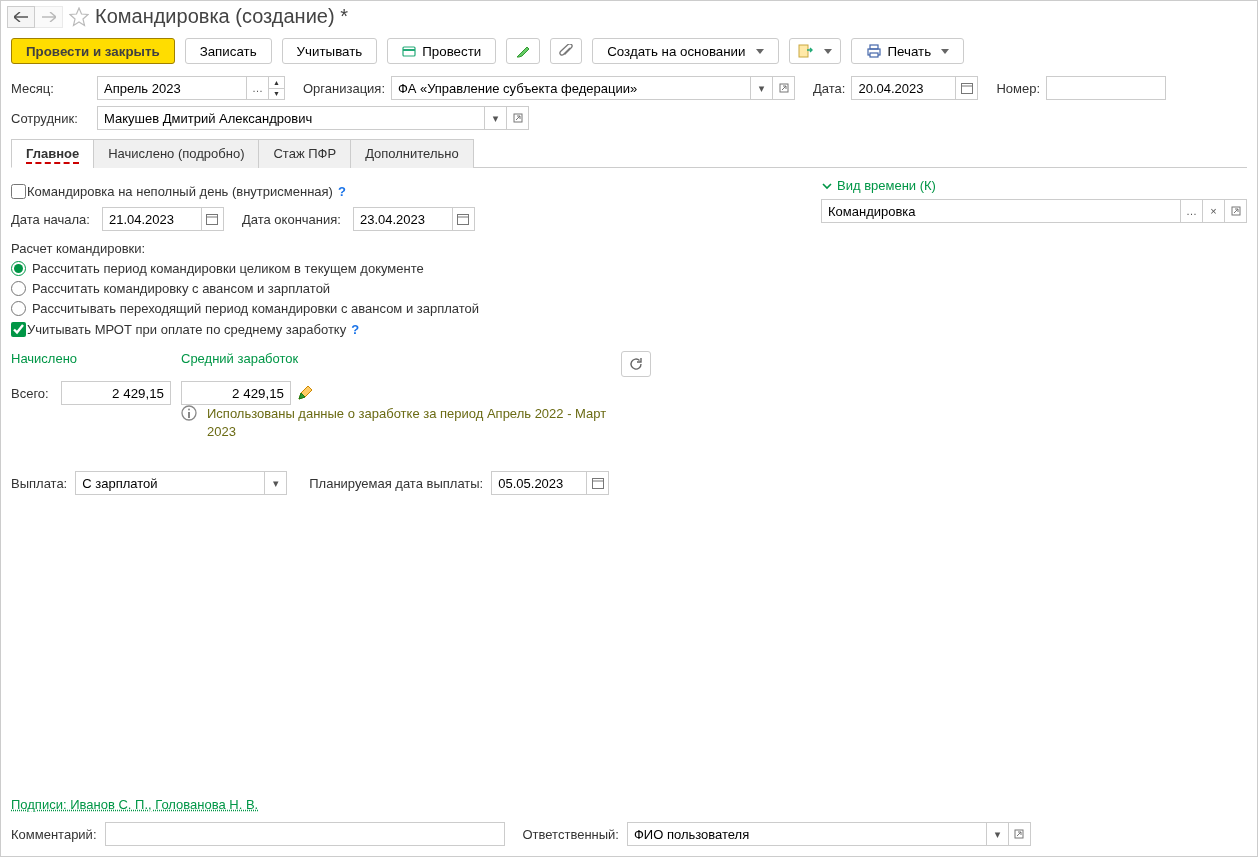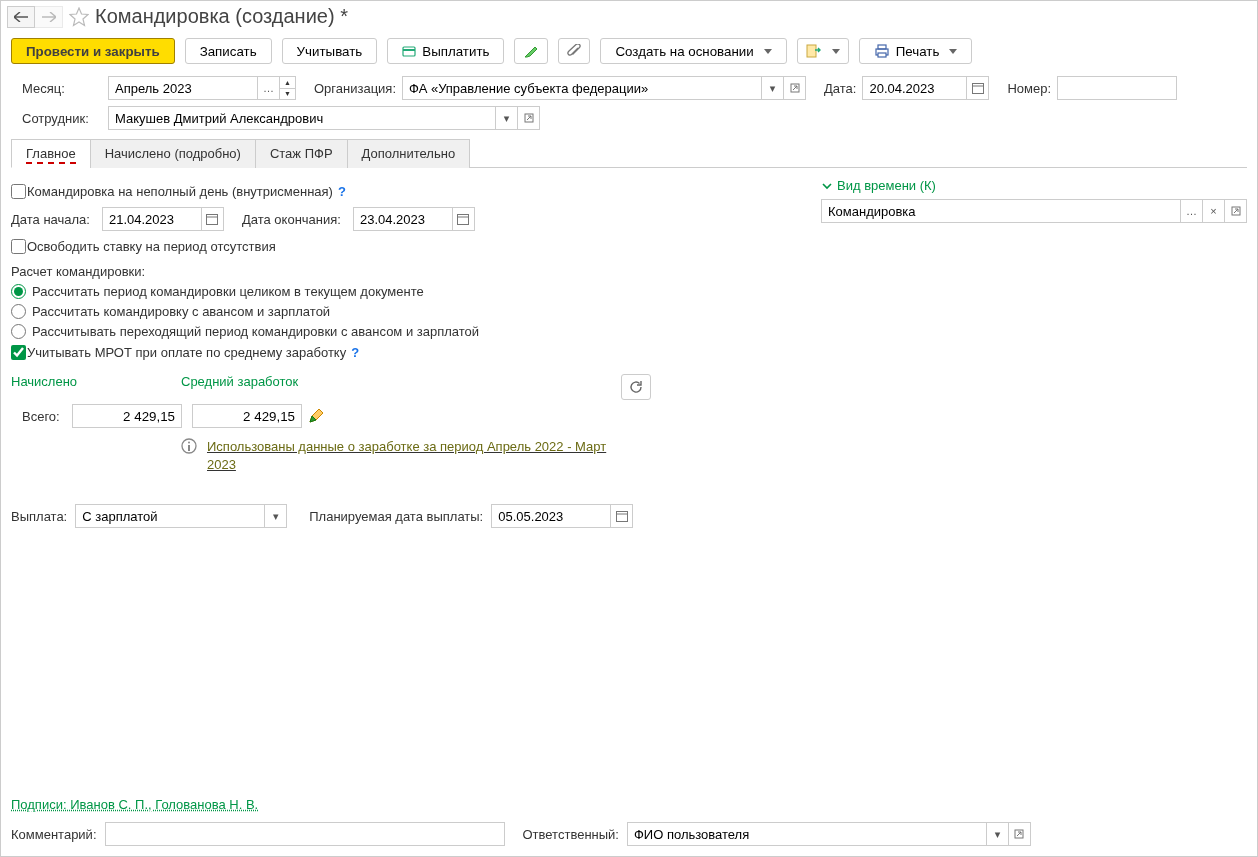--- a/index.html
+++ b/index.html
@@ -80,21 +80,21 @@
     width:0;height:0;border-left:4px solid transparent;border-right:4px solid transparent;border-top:5px solid #666;margin-left:4px;
   }
   
   .form-area{padding:0 10px;}
   .row{
     display:flex;
     align-items:center;
     gap:6px;
     margin:6px 0;
   }
-  .lbl{min-width:auto;margin-left:11px;}
+  .lbl{min-width:auto;}
   .lbl-month{width:80px;}
   .lbl-org{margin-left:12px;}
   .lbl-date{margin-left:12px;}
   .lbl-num{margin-left:12px;}
   .lbl-emp{width:80px;}
   .input-group{
     display:flex;
     align-items:stretch;
     height:24px;
   }
@@ -136,20 +136,21 @@
     top:1px;
     margin-right:-1px;
   }
   .tab.active{
     background:#fff;
     border-bottom:1px solid #fff;
   }
   .tab.active span{
     border-bottom:2px dashed #c00;
     padding-bottom:1px;
+    font-weight:bold;
   }
   
   .tab-content{
     padding:10px 0;
     flex:1;
     display:flex;
     gap:20px;
   }
   .left-col{flex:0 0 790px;}
   .right-col{flex:1;}
@@ -174,21 +175,21 @@
   .accrued-vals{display:flex;align-items:center;margin-top:4px;}
   .accrued-vals .lbl{width:50px;}
   .num-input{
     width:110px;height:24px;border:1px solid var(--border-light);text-align:right;padding:0 6px;
   }
   .pencil{margin-left:6px;cursor:pointer;}
   .refresh-btn{
     width:30px;height:26px;border:1px solid var(--border-light);border-radius:3px;background:#fff;display:flex;align-items:center;justify-content:center;cursor:pointer;
     margin-left:280px;
   }
-  .info-row{display:flex;gap:10px;margin-top:10px;margin-left:170px;align-items:flex-start;text-decoration:underline;}
+  .info-row{display:flex;gap:10px;margin-left:170px;align-items:flex-start;}
   .info-icon{flex:0 0 auto;}
   .info-text{color:var(--olive);max-width:410px;line-height:1.4;}
   
   .payout-row{display:flex;align-items:center;gap:8px;margin-top:30px;}
   
   .collapse-head{
     color:var(--green);cursor:pointer;display:flex;align-items:center;gap:4px;margin-bottom:6px;
   }
   
   .footer{
@@ -229,21 +230,21 @@
 
   <div class="toolbar">
     <button class="btn primary">Провести и закрыть</button>
     <button class="btn">Записать</button>
     <button class="btn">Учитывать</button>
     <button class="btn">
       <svg width="14" height="14">
           <rect x="1" y="3" width="12" height="9" rx="1" fill="none" stroke="#2a7" stroke-width="1.2"></rect>
           <rect x="1" y="5" width="12" height="2" fill="#2a7"></rect>
         </svg>
-      <span>Выплатить</span>
+      <span>Провести</span>
     </button>
     <button class="btn icon-only">
       <svg width="16" height="16">
           <path d="M2 14 L5 11 L12 4 L14 6 L7 13 L4 14 Z" fill="#6c6" stroke="#393" stroke-width="1"></path>
         </svg>
     </button>
     <button class="btn icon-only">
       <svg width="14" height="14">
           <path d="M11 4 L5 10 Q3 12 1.5 10.5 Q0 9 2 7 L9 0.5 Q11 -1 12.5 0.5 Q14 2 12 4 L5.5 10.5" fill="none" stroke="#777" stroke-width="1.3"></path>
         </svg>
@@ -350,24 +351,20 @@
           <div class="input-group">
             <input type="text" style="width: 100px;" value="23.04.2023">
             <div class="ig-btn">
               <svg width="12" height="12">
                   <rect x="0.5" y="1.5" width="11" height="10" fill="none" stroke="#777"></rect>
                   <line x1="0.5" y1="4" x2="11.5" y2="4" stroke="#777"></line>
                 </svg>
             </div>
           </div>
         </div>
-        <div class="check-row">
-          <input type="checkbox" style="">
-          <span>Освободить ставку на период отсутствия</span>
-        </div>
         <div class="section-label">Расчет командировки:</div>
         <div class="radio-row">
           <input type="radio" name="calc" checked="" class="green-radio" style="">
           <span>Рассчитать период командировки целиком в текущем документе</span>
         </div>
         <div class="radio-row">
           <input type="radio" name="calc" style="">
           <span>Рассчитать командировку с авансом и зарплатой</span>
         </div>
         <div class="radio-row">
@@ -415,21 +412,21 @@
         </div>
 
         <div class="payout-row">
           <span>Выплата:</span>
           <div class="input-group">
             <input type="text" style="width: 190px;" value="С зарплатой">
             <div class="ig-btn">▾</div>
           </div>
           <span style="margin-left:14px;">Планируемая дата выплаты:</span>
           <div class="input-group">
-            <input type="text" style="width: 120px;" value="05.05.2023">
+            <input type="text" style="width: 96px;" value="05.05.2023">
             <div class="ig-btn">
               <svg width="12" height="12">
                   <rect x="0.5" y="1.5" width="11" height="10" fill="none" stroke="#777"></rect>
                   <line x1="0.5" y1="4" x2="11.5" y2="4" stroke="#777"></line>
                 </svg>
             </div>
           </div>
         </div>
       </div>
 

